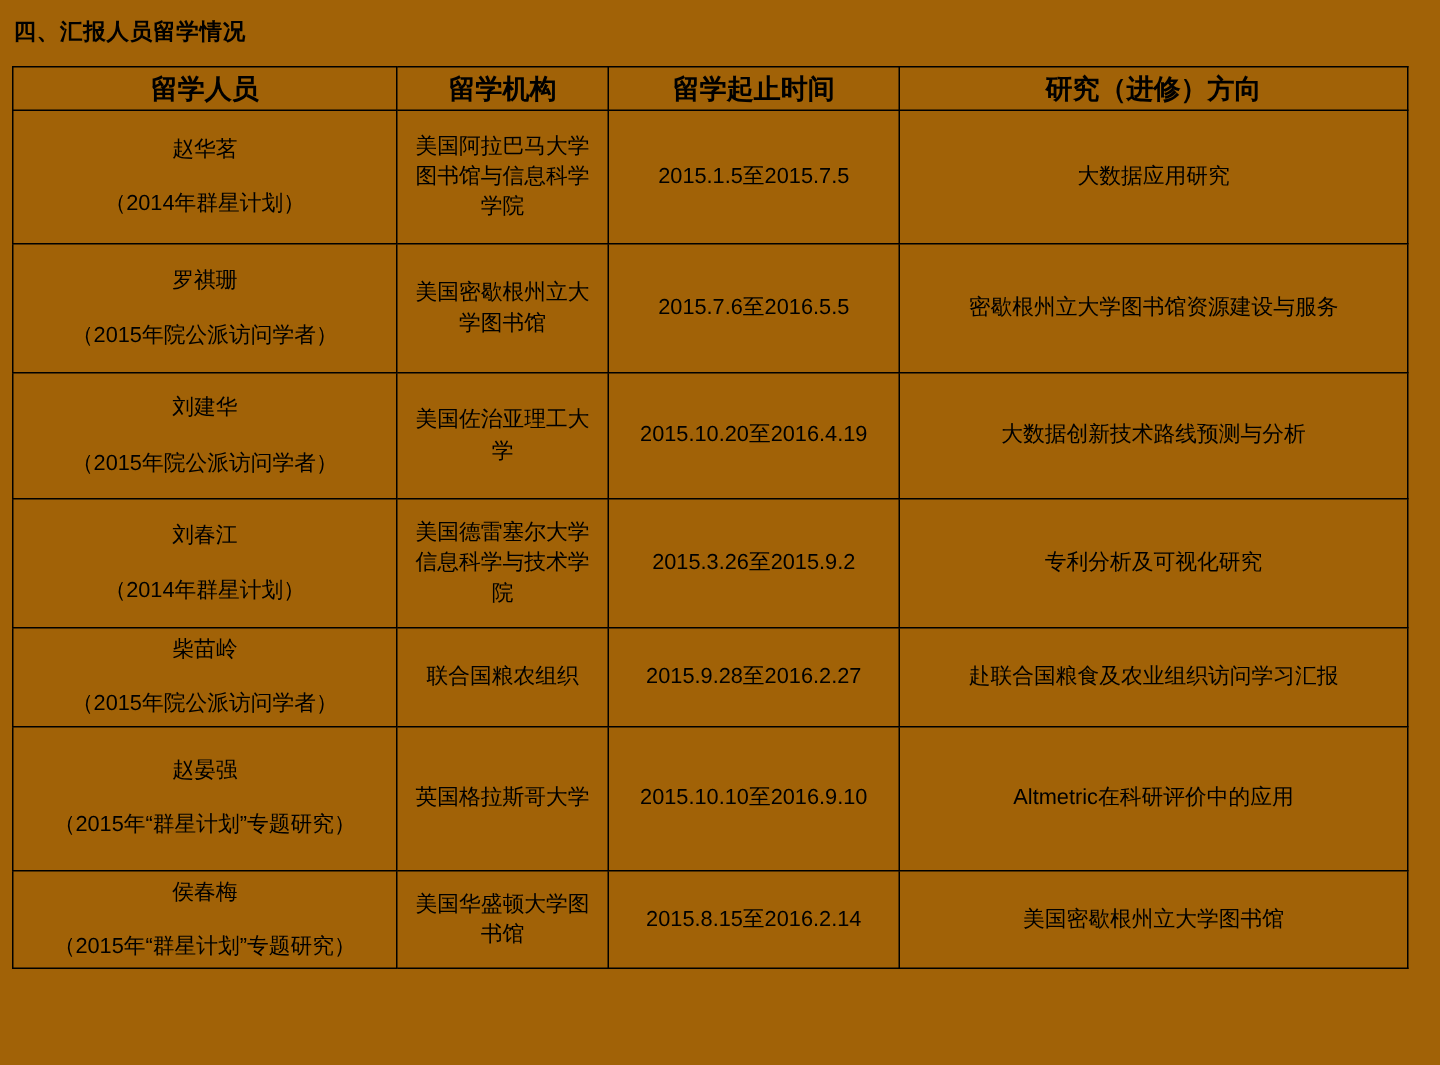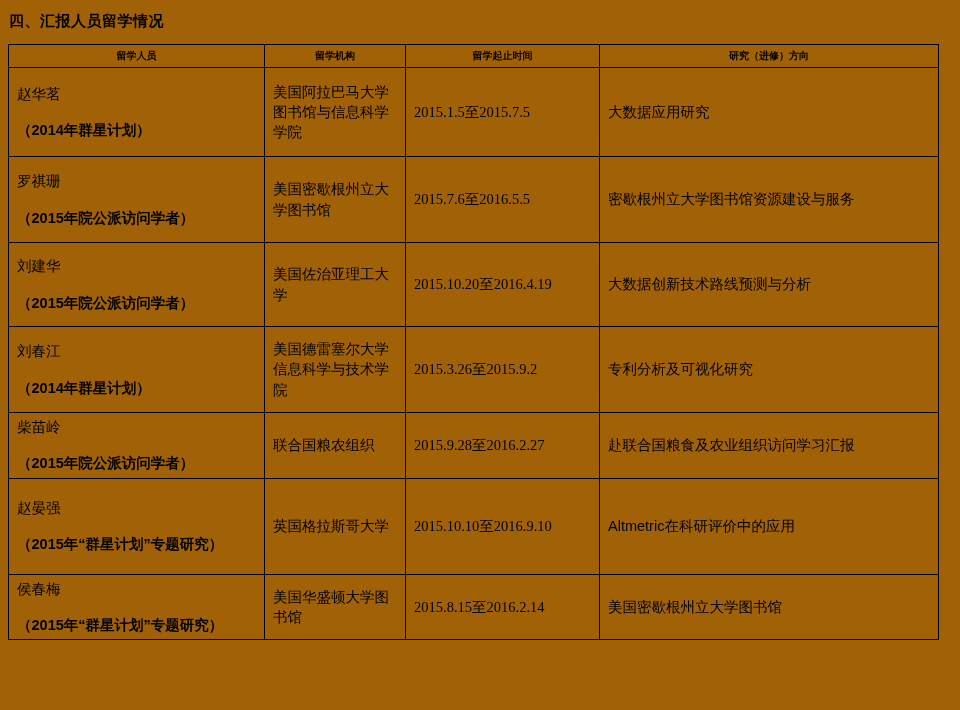--- a/index.html
+++ b/index.html
@@ -28,47 +28,47 @@
     table-layout: fixed;
     width: 930px;
   }
   table.report th,
   table.report td {
     border: 1px solid #000000;
     box-sizing: border-box;
     overflow: hidden;
   }
   table.report th {
-    font-size: 10px;
+    font-size: 18px;
     font-weight: bold;
     text-align: center;
     padding: 2px 4px;
     height: 23px;
   }
   table.report td {
     font-size: 14.5px;
     line-height: 1.4;
     vertical-align: middle;
     padding: 4px 8px;
-    text-align: left;
+    text-align: center;
   }
   
   tbody tr:nth-child(1) { height: 89px; }
   tbody tr:nth-child(2) { height: 86px; }
   tbody tr:nth-child(3) { height: 84px; }
   tbody tr:nth-child(4) { height: 86px; }
   tbody tr:nth-child(5) { height: 64px; }
   tbody tr:nth-child(6) { height: 96px; }
   tbody tr:nth-child(7) { height: 64px; }
   tbody tr:nth-child(8) { height: 57px; }
 
   td.c-name .pname { margin-bottom: 15px; }
-  td.c-name .pnote { margin-top: 16px; font-weight: bold; }
+  td.c-name .pnote { margin-top: 16px; }
   td.c-time {
-    font-family: Liberation Serif, serif;
+    font-family: Liberation Sans, sans-serif;
     font-size: 13px;
     white-space: nowrap;
   }
 </style>
 </head>
 <body>
 
 <div class="page">
 
   <div class="section-title">四、汇报人员留学情况</div>

